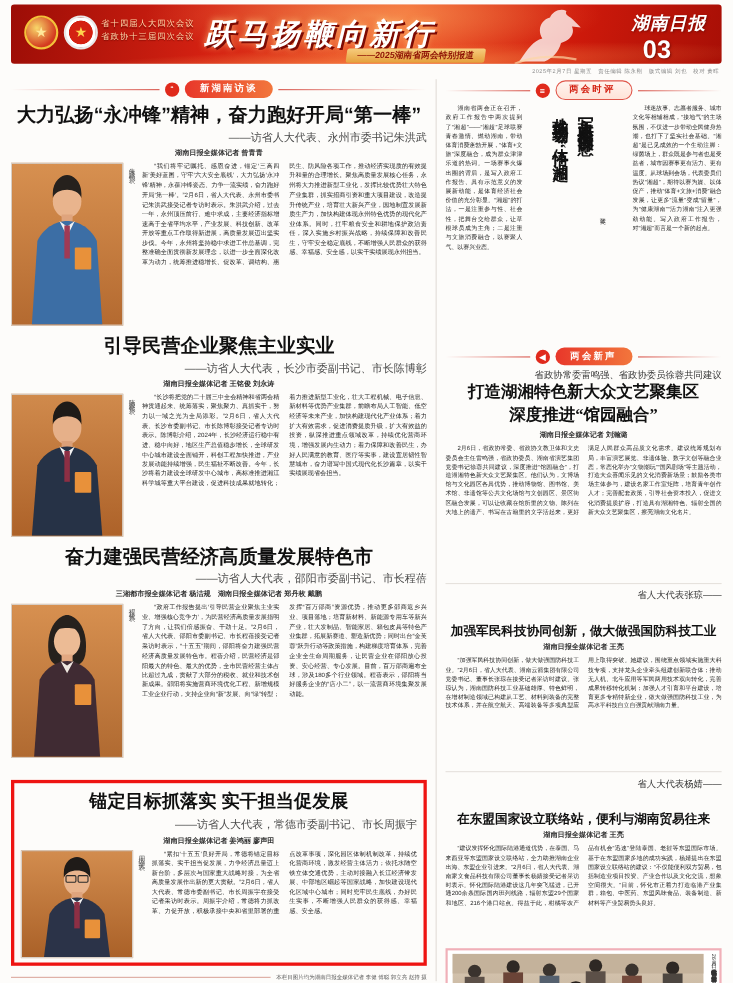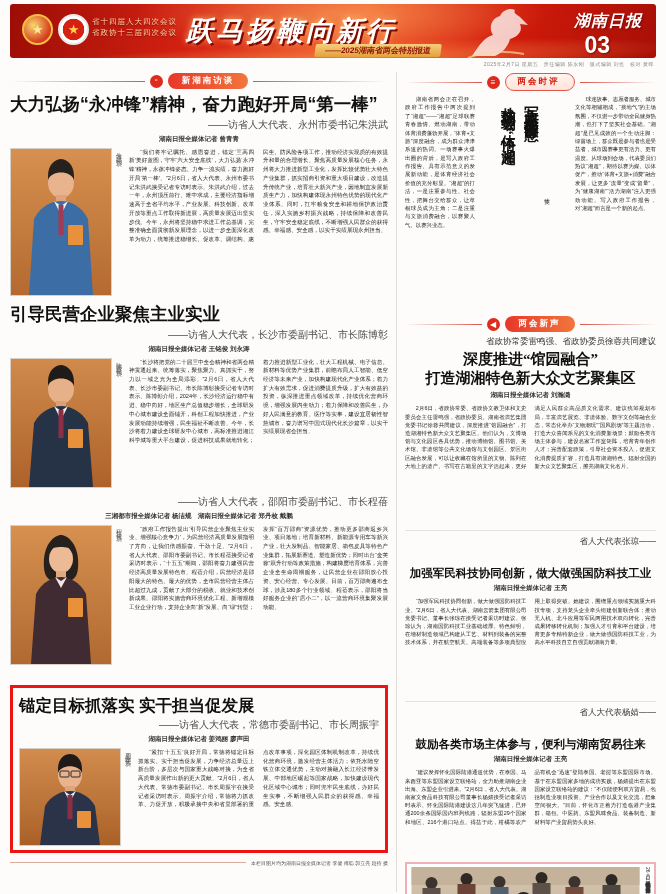--- a/index.html
+++ b/index.html
@@ -29,21 +29,21 @@
   .rcol{flex:1;border-left:1px solid #e2ddd8;padding-left:8px;min-width:0;}
   
   .badge-row{display:flex;align-items:center;gap:5px;margin:1px 0 4px 0;}
   .bline{flex:1;height:1px;background:linear-gradient(to right,rgba(216,84,74,0),#d8544a);}
   .bline.r{background:linear-gradient(to left,rgba(216,84,74,0),#d8544a);}
   .bicon{width:13px;height:13px;border-radius:50%;background:#e02a1c;color:#fff;font-size:8px;line-height:13px;text-align:center;flex:0 0 13px;}
   .bpill{background:linear-gradient(to right,#e8372a,#f2763c);color:#fff;font-size:8.5px;font-weight:bold;
     padding:2px 14px;border-radius:9px;letter-spacing:2px;}
   .bpill.outline{background:linear-gradient(#fff4ef,#ffe3d8);color:#d42112;border:1px solid #e0564a;padding-left:12px;}
   
-  .hl{font-size:17.5px;font-weight:bold;text-align:left;color:#101010;line-height:1.3;margin-top:2px;letter-spacing:0px;}
+  .hl{font-size:17.5px;font-weight:bold;text-align:center;color:#101010;line-height:1.3;margin-top:2px;letter-spacing:0px;}
   .sub{font-size:10px;color:#4a4a4a;text-align:right;margin-top:2px;}
   .byline{font-size:6.5px;font-weight:bold;color:#333;text-align:center;margin-top:3px;}
   .art{margin-bottom:7px;}
   .art-body{display:flex;gap:6px;margin-top:4px;}
   .photo-wrap{display:flex;flex:0 0 112px;}
   .photo{border:1px solid #d8cfc6;background:#c47a3c;}
   .pcap{writing-mode:vertical-rl;font-size:6px;color:#555;margin-left:2px;letter-spacing:2px;}
   .cols{flex:1;column-gap:9px;column-count:2;font-size:5.6px;line-height:1.56;text-align:justify;color:#242424;overflow:hidden;}
   .cols{text-indent:2em;}
   .a1 .cols{height:146px;} .a2 .cols{height:128px;} .a3 .cols{height:138px;} .a4 .cols{height:96px;}
@@ -154,20 +154,21 @@
             <rect x="47.5" y="51" width="5" height="28" fill="#8d2f44"></rect>
             <rect x="57" y="70" width="15" height="19" rx="1" fill="#e8913a"></rect>
           </svg>
           <div class="pcap">陈博彰代表</div>
         </div>
         <div class="cols">“长沙将把党的二十届三中全会精神和省两会精神贯通起来、统筹落实，聚焦聚力、真抓实干，努力以一域之光为全局添彩。”2月6日，省人大代表、长沙市委副书记、市长陈博彰接受记者专访时表示。陈博彰介绍，2024年，长沙经济运行稳中有进、稳中向好，地区生产总值稳步增长，全球研发中心城市建设全面铺开，科创工程加快推进，产业发展动能持续增强，民生福祉不断改善。今年，长沙将着力建设全球研发中心城市，高标准推进湘江科学城等重大平台建设，促进科技成果就地转化；着力推进新型工业化，壮大工程机械、电子信息、新材料等优势产业集群，前瞻布局人工智能、低空经济等未来产业，加快构建现代化产业体系；着力扩大有效需求，促进消费提质升级，扩大有效益的投资，纵深推进重点领域改革，持续优化营商环境，增强发展内生动力；着力保障和改善民生，办好人民满意的教育、医疗等实事，建设宜居韧性智慧城市，奋力谱写中国式现代化长沙篇章，以实干实绩展现省会担当。</div>
       </div>
     </div>
 
     <div class="art a3">
+      <div class="hl">奋力建强民营经济高质量发展特色市</div>
       <div class="sub">——访省人大代表，邵阳市委副书记、市长程蓓</div>
       <div class="byline">三湘都市报全媒体记者 杨洁规　湖南日报全媒体记者 郑丹枚 戴鹏</div>
       <div class="art-body">
         <div class="photo-wrap">
           <svg class="photo" width="100" height="138" viewBox="0 0 100 138">
             <defs>
                 <linearGradient id="bg3" x1="0" y1="0" x2="0" y2="1">
                   <stop offset="0" stop-color="#d79050"></stop>
                   <stop offset="1" stop-color="#b06a31"></stop>
                 </linearGradient>
@@ -244,40 +245,40 @@
 
     <div class="badge-row" style="margin-top:7px">
       <div class="bline"></div>
       <div class="bicon">◀</div>
       <div class="bpill">两会新声</div>
       <div class="bline r"></div>
     </div>
 
     <div>
       <div class="kicker">省政协常委雷鸣强、省政协委员徐蓉共同建议</div>
+      <div class="rhl big" style="margin-top:0">打造湖湘特色新大众文艺聚集区</div>
       <div class="rhl big">深度推进“馆园融合”</div>
-      <div class="rhl big" style="margin-top:0">打造湖湘特色新大众文艺聚集区</div>
       <div class="byline">湖南日报全媒体记者 刘瀚潞</div>
       <div class="rcols v-body">2月6日，省政协常委、省政协文教卫体和文史委员会主任雷鸣强，省政协委员、湖南省演艺集团党委书记徐蓉共同建议，深度推进“馆园融合”，打造湖湘特色新大众文艺聚集区。他们认为，文博场馆与文化园区各具优势，推动博物馆、图书馆、美术馆、非遗馆等公共文化场馆与文创园区、景区街区融合发展，可以让收藏在馆所里的文物、陈列在大地上的遗产、书写在古籍里的文字活起来，更好满足人民群众高品质文化需求。建议统筹规划布局，丰富演艺展览、非遗体验、数字文创等融合业态，常态化举办“文物潮玩”“国风剧场”等主题活动，打造大众喜闻乐见的文化消费新场景；鼓励各类市场主体参与，建设名家工作室矩阵，培育青年创作人才；完善配套政策，引导社会资本投入，促进文化消费提质扩容，打造具有湖湘特色、辐射全国的新大众文艺聚集区，擦亮湖南文化名片。</div>
     </div>
 
     <div class="rdiv"></div>
 
     <div>
       <div class="kicker">省人大代表张琼——</div>
       <div class="rhl med">加强军民科技协同创新，做大做强国防科技工业</div>
       <div class="byline">湖南日报全媒体记者 王亮</div>
       <div class="rcols r3-body">“加强军民科技协同创新，做大做强国防科技工业。”2月6日，省人大代表、湖南云箭集团有限公司党委书记、董事长张琼在接受记者采访时建议。张琼认为，湖南国防科技工业基础雄厚、特色鲜明，在增材制造领域已构建从工艺、材料到装备的完整技术体系，并在航空航天、高端装备等多项典型应用上取得突破。她建议，围绕重点领域实施重大科技专项，支持龙头企业牵头组建创新联合体；推动无人机、北斗应用等军民两用技术双向转化，完善成果转移转化机制；加强人才引育和平台建设，培育更多专精特新企业，做大做强国防科技工业，为高水平科技自立自强贡献湖南力量。</div>
     </div>
 
     <div class="rdiv"></div>
 
     <div>
       <div class="kicker">省人大代表杨婧——</div>
-      <div class="rhl med">鼓励各类市场主体参与，便利与湖南贸易往来</div>
+      <div class="rhl med">在东盟国家设立联络站，便利与湖南贸易往来</div>
       <div class="byline">湖南日报全媒体记者 王亮</div>
       <div class="rcols r4-body">“建议发挥怀化国际陆港通道优势，在泰国、马来西亚等东盟国家设立联络站，全力助推湖南企业出海、东盟企业引进来。”2月6日，省人大代表、湖南家文食品科技有限公司董事长杨婧接受记者采访时表示。怀化国际陆港建设这几年突飞猛进，已开通200余条国际国内班列线路，辐射东盟29个国家和地区、216个港口站点。得益于此，柑橘等农产品有机会“迅速”登陆泰国、老挝等东盟国际市场。基于在东盟国家多地的成功实践，杨婧提出在东盟国家设立联络站的建议：“不仅能便利双方贸易，包括制造业项目投资、产业合作以及文化交流，想象空间很大。”目前，怀化市正着力打造临港产业集群，箱包、中医药、东盟风味食品、装备制造、新材料等产业贸易势头良好。</div>
     </div>
 
     <div class="photo-frame">
       <svg width="228" height="86" viewBox="0 0 228 86" style="flex:1">
         <defs>
             <linearGradient id="mp" x1="0" y1="0" x2="0" y2="1">
               <stop offset="0" stop-color="#d9c9b4"></stop>
               <stop offset="1" stop-color="#b5a28a"></stop>

